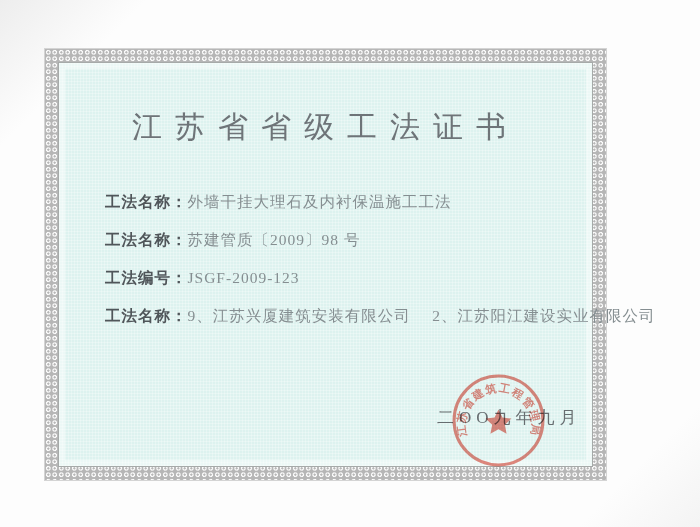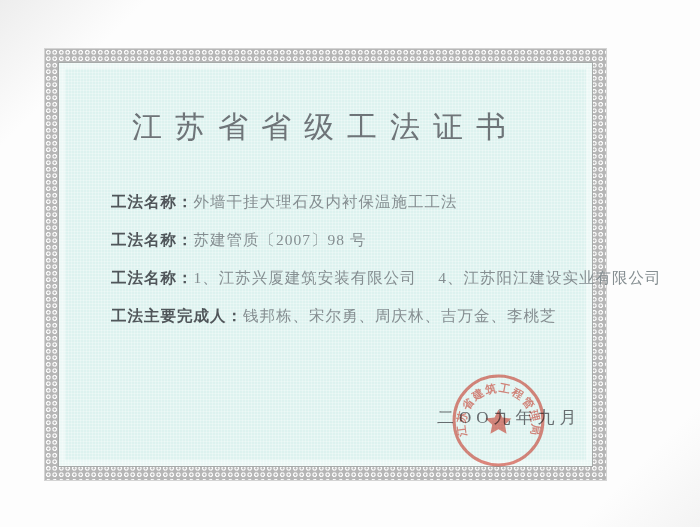--- a/index.html
+++ b/index.html
@@ -35,21 +35,21 @@
     box-shadow:inset 0 0 0 6px rgba(255,255,255,.45);
   }
   .title{
     position:absolute;left:0;right:0;top:44px;
     text-align:center;
     font-size:30px;letter-spacing:13px;
     color:#6e7478;font-weight:400;
     white-space:nowrap;
   }
   .fields{
-    position:absolute;left:52px;top:131px;right:20px;
+    position:absolute;left:46px;top:131px;right:20px;
   }
   .field-row{
     margin:0 0 22px 0;
     font-size:15.5px;line-height:16px;
     letter-spacing:1px;
     white-space:nowrap;
   }
   .field-label{font-weight:bold;color:#50565a;}
   .field-value{color:#858e91;}
   .date-line{
@@ -75,27 +75,27 @@
   <div class="frame">
     <div class="paper">
 
       <div class="title">江苏省省级工法证书</div>
 
       <div class="fields">
         <div class="field-row">
           <span class="field-label">工法名称：</span><span class="field-value">外墙干挂大理石及内衬保温施工工法</span>
         </div>
         <div class="field-row">
-          <span class="field-label">工法名称：</span><span class="field-value">苏建管质〔2007〕98 号</span>
+          <span class="field-label">工法名称：</span><span class="field-value">苏建管质〔2009〕98 号</span>
         </div>
         <div class="field-row">
-          <span class="field-label">工法名称：</span><span class="field-value">1、江苏兴厦建筑安装有限公司　 4、江苏阳江建设实业有限公司</span>
+          <span class="field-label">工法编号：</span><span class="field-value">JSGF-2009-123</span>
         </div>
         <div class="field-row">
-          <span class="field-label">工法主要完成人：</span><span class="field-value">钱邦栋、宋尔勇、周庆林、吉万金、李桃芝</span>
+          <span class="field-label">工法名称：</span><span class="field-value">9、江苏兴厦建筑安装有限公司　 2、江苏阳江建设实业有限公司</span>
         </div>
       </div>
 
       <div class="date-line">二OO九年九月</div>
 
       <svg class="seal" viewBox="0 0 100 100">
         <circle cx="50" cy="50" r="44" fill="none" stroke-width="3" stroke="#e4685c"></circle>
         <path id="sealArc" d="M 19,66 A 33,33 0 1 1 81,66" fill="none"></path>
         <text fill="#e4685c">
           <textPath href="#sealArc" startOffset="50%" text-anchor="middle">江苏省建筑工程管理局</textPath>

